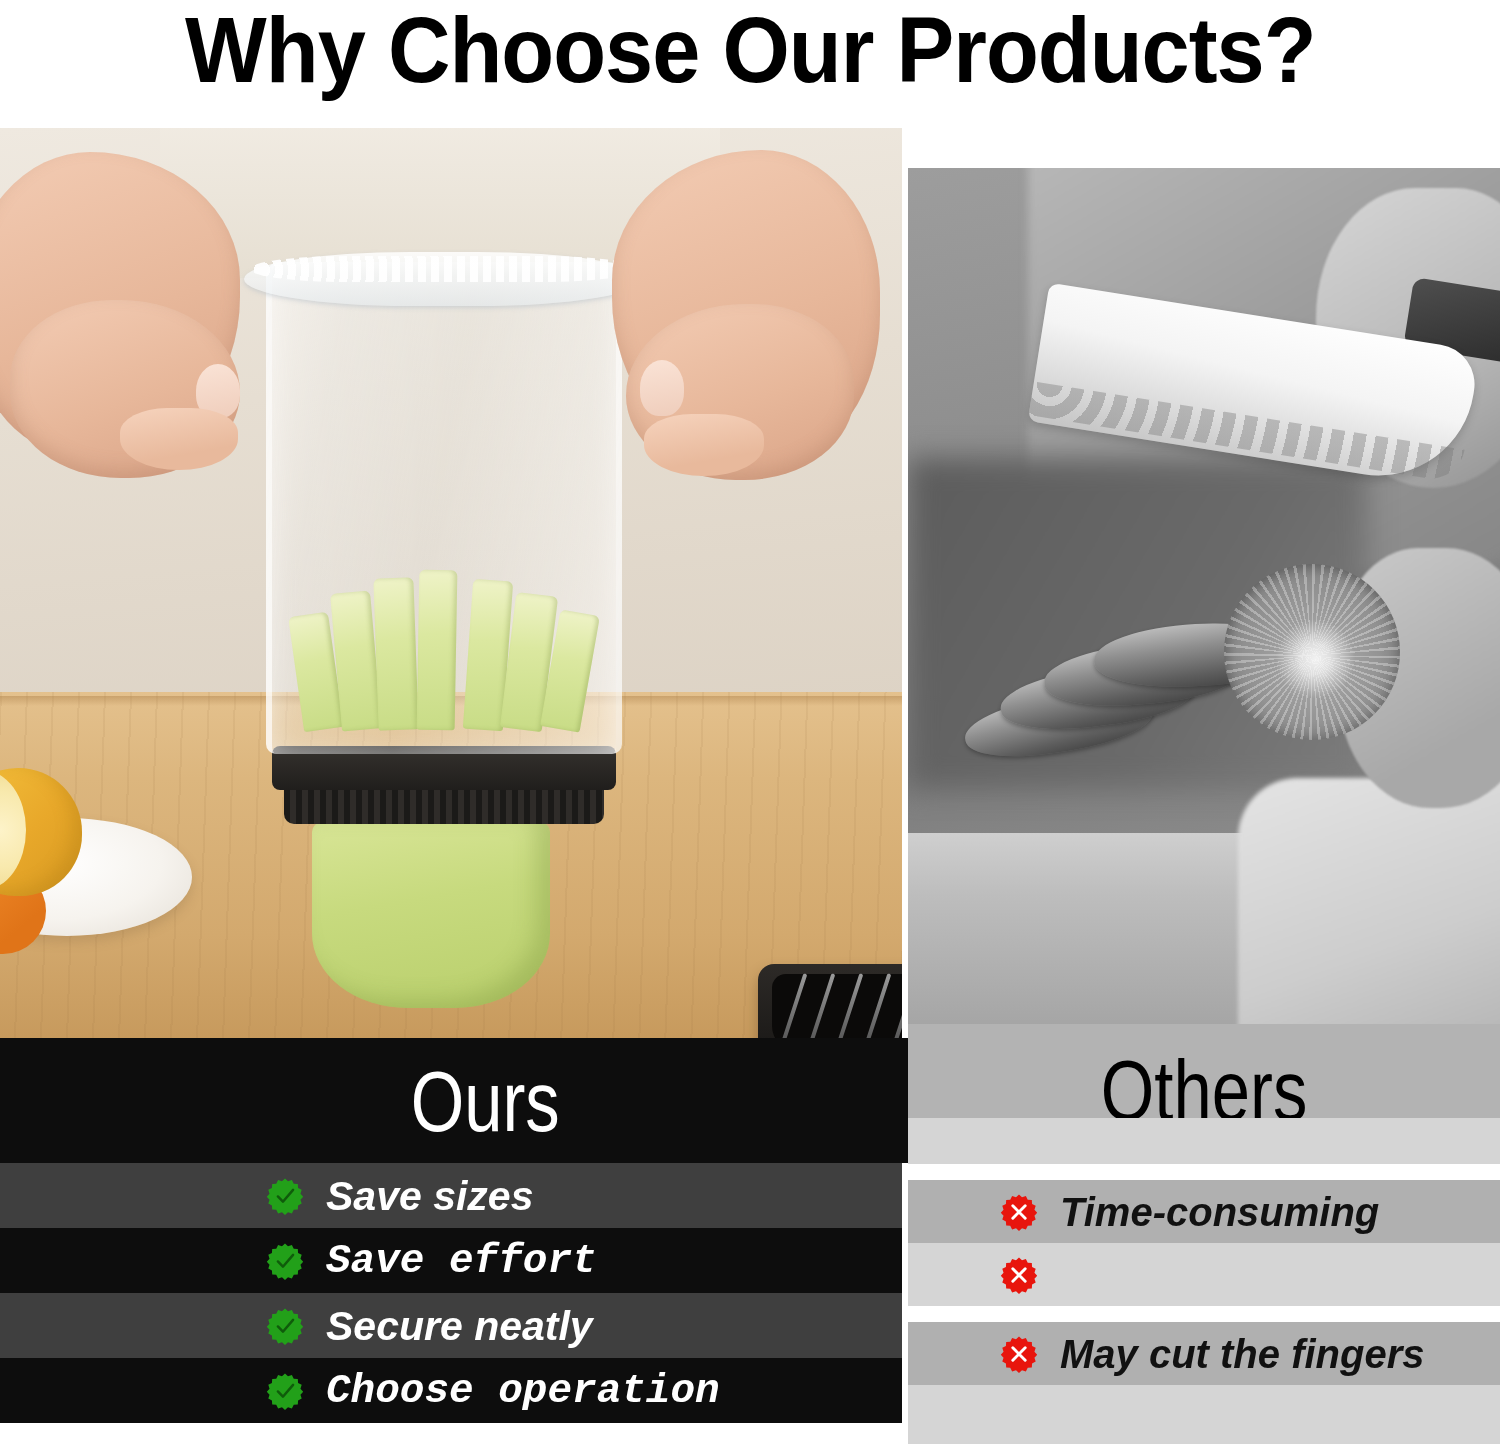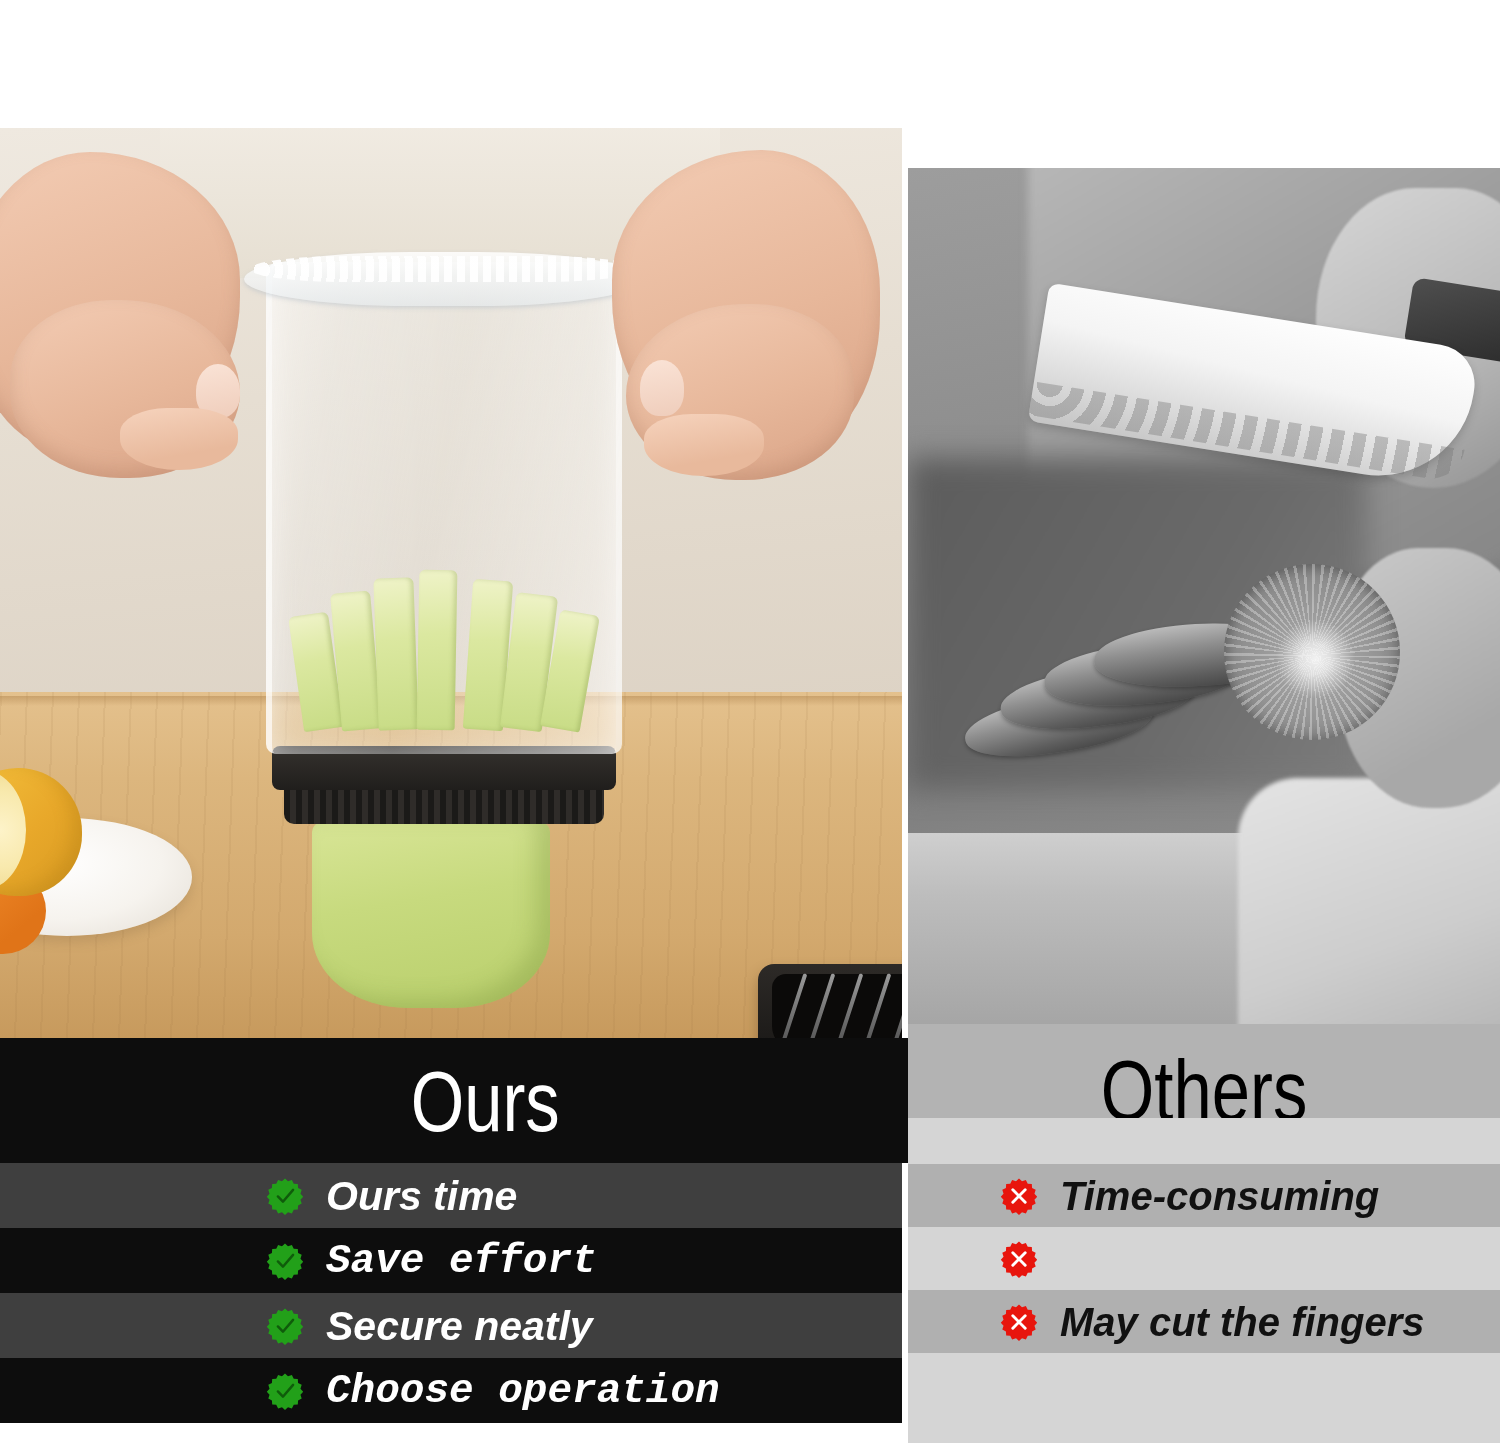--- a/index.html
+++ b/index.html
@@ -313,21 +313,21 @@
 
   .srow {
     display: flex; align-items: center;
     height: 65px;
     padding-left: 266px;
   }
   .stripes-right .srow { padding-left: 92px; height: 63px; }
 
   .srow.dark  { background: #3f3f3f; }
   .srow.black { background: #0d0d0d; font-family: Liberation Mono, monospace; }
-  .srow.mid   { background: #b0b0b0; }
+  .srow.mid   { background: #b0b0b0; margin-top: 16px; }
   .srow.light { background: #d5d5d5; }
   .spacer-light { background: #d5d5d5; }
 
   .badge {
     position: relative;
     width: 38px; height: 38px;
     flex: 0 0 38px;
     margin-right: 22px;
   }
   .badge svg { display: block; width: 38px; height: 38px; }
@@ -340,20 +340,23 @@
     white-space: nowrap;
   }
   .stripes-left  .stext { color: #ffffff; }
   .stripes-right .stext { color: #111111; font-weight: 600; font-size: 40px; }
 </style>
 </head>
 <body>
 
 <div class="page">
 
+  <div class="header">
+    <div class="header-title">Why Choose Our Products?</div>
+  </div>
 
   <div class="photo-band">
 
     <div class="photo-left">
       <div class="pl-backdrop"></div>
       <div class="pl-apron"></div>
       <div class="pl-board"></div>
       <div class="pl-board-edge"></div>
 
       <div class="pl-plate"></div>
@@ -431,21 +434,21 @@
   </div>
 
   <div class="stripes-left">
     <div class="srow dark">
       <span class="badge">
         <svg viewBox="0 0 40 40">
           <path d="M20 1.5 L23.4 4.6 L27.8 3.2 L29.9 7.3 L34.5 7.6 L34.8 12.2 L38.9 14.3 L37.5 18.7 L40.6 22.1 L37.5 25.5 L38.9 29.9 L34.8 32 L34.5 36.6 L29.9 36.9 L27.8 41 L23.4 39.6 L20 42.7 L16.6 39.6 L12.2 41 L10.1 36.9 L5.5 36.6 L5.2 32 L1.1 29.9 L2.5 25.5 L-0.6 22.1 L2.5 18.7 L1.1 14.3 L5.2 12.2 L5.5 7.6 L10.1 7.3 L12.2 3.2 L16.6 4.6 Z" transform="translate(0,-1.2) scale(0.93) translate(1.5,1.5)" fill="#22a019"></path>
           <path d="M12.5 20.5 L17.8 26 L28.5 13.5" fill="none" stroke="#0f5c0b" stroke-width="2.6" stroke-linecap="round" stroke-linejoin="round"></path>
         </svg>
       </span>
-      <span class="stext">Ours time</span>
+      <span class="stext">Save sizes</span>
     </div>
     <div class="srow black">
       <span class="badge">
         <svg viewBox="0 0 40 40">
           <path d="M20 1.5 L23.4 4.6 L27.8 3.2 L29.9 7.3 L34.5 7.6 L34.8 12.2 L38.9 14.3 L37.5 18.7 L40.6 22.1 L37.5 25.5 L38.9 29.9 L34.8 32 L34.5 36.6 L29.9 36.9 L27.8 41 L23.4 39.6 L20 42.7 L16.6 39.6 L12.2 41 L10.1 36.9 L5.5 36.6 L5.2 32 L1.1 29.9 L2.5 25.5 L-0.6 22.1 L2.5 18.7 L1.1 14.3 L5.2 12.2 L5.5 7.6 L10.1 7.3 L12.2 3.2 L16.6 4.6 Z" transform="translate(0,-1.2) scale(0.93) translate(1.5,1.5)" fill="#22a019"></path>
           <path d="M12.5 20.5 L17.8 26 L28.5 13.5" fill="none" stroke="#0f5c0b" stroke-width="2.6" stroke-linecap="round" stroke-linejoin="round"></path>
         </svg>
       </span>
       <span class="stext">Save effort</span>
     </div>

